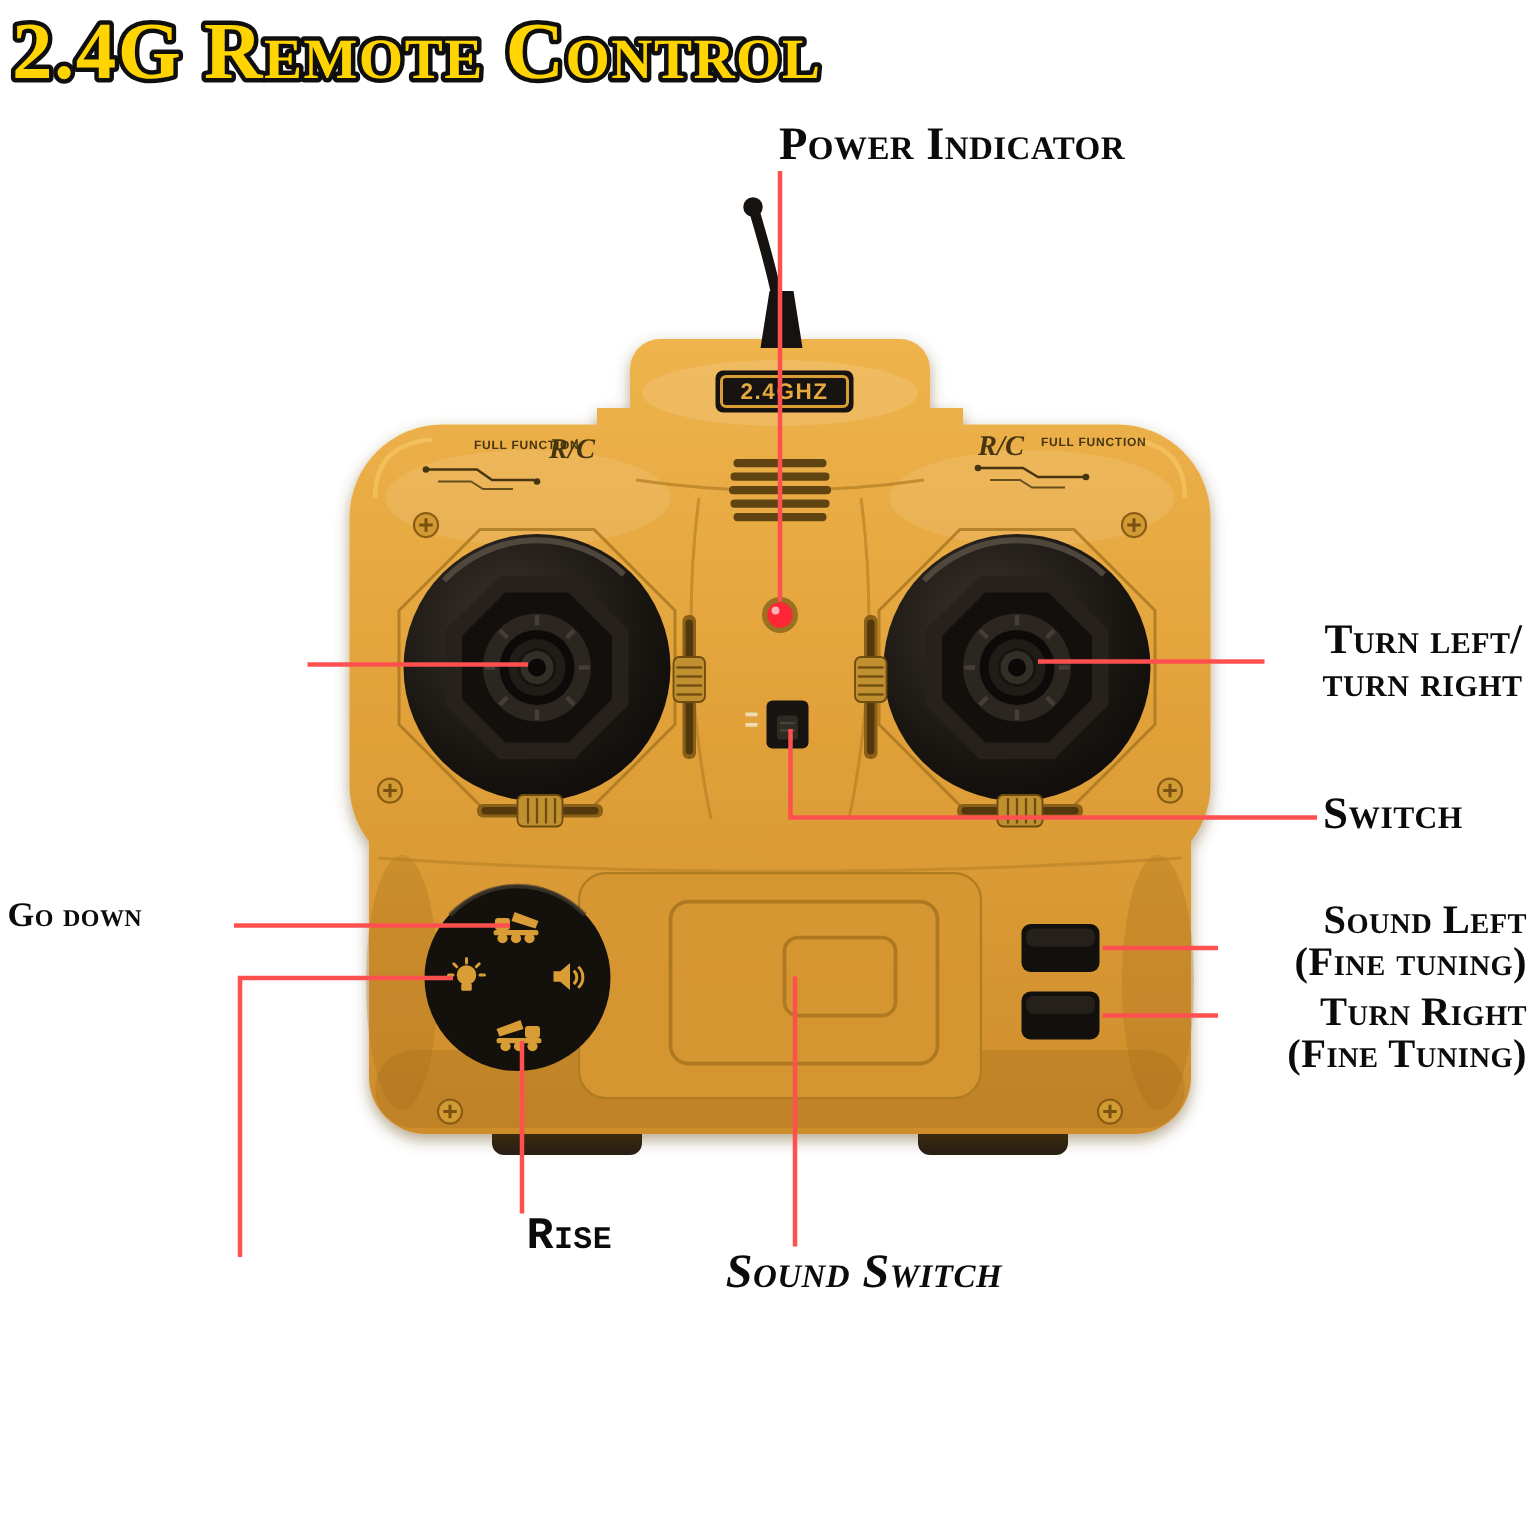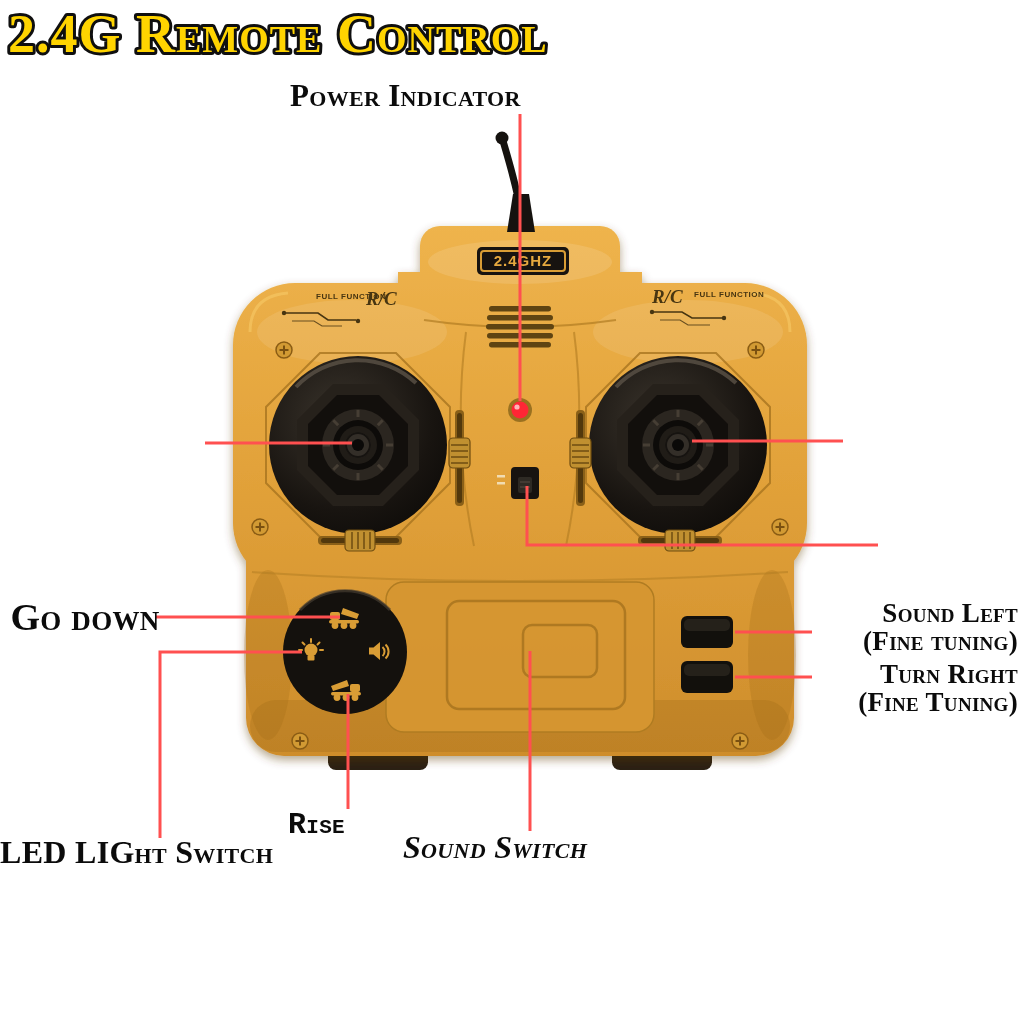--- a/index.html
+++ b/index.html
@@ -14,21 +14,21 @@
   .label {
     position:absolute;
     font-family:"Liberation Serif","DejaVu Serif",serif;
     font-variant:small-caps;
     font-weight:bold;
     color:#0b0b0b;
     line-height:1.05;
     letter-spacing:0.3px;
     white-space:nowrap;
   }
-  .center { text-align:left; }
+  .center { text-align:right; }
   .right  { text-align:right; }
   .l2 { display:block; }
 </style>
 </head>
 <body>
 
 <div id="stage">
 
   <svg id="scene" width="1024" height="1024" viewBox="0 0 1024 1024" font-family="'Liberation Serif','DejaVu Serif',serif">
     <defs>
@@ -286,33 +286,37 @@
       <line x1="348" y1="694" x2="348" y2="809"></line>
       <line x1="530" y1="651" x2="530" y2="831"></line>
       <line x1="735" y1="632" x2="812" y2="632"></line>
       <line x1="735" y1="677" x2="812" y2="677"></line>
     </g>
   </svg>
 
   <div class="label center" style="left:290px; top:80px; width:460px; font-size:31px;">Power Indicator</div>
 
 
-
-
-  <div class="label" style="left:5px; top:598px; width:160px; font-size:38px;text-align:center;">Go down</div>
+  <div class="label right" style="left:795px; top:412px; width:220px; font-size:28px;">
+    <span class="l2">Turn left/</span>
+    <span class="l2">turn right</span>
+  </div>
+
+  <div class="label" style="left:882px; top:527px; width:135px; font-size:30px;">Switch</div>
+
+  <div class="label" style="left:5px; top:598px; width:160px; font-size:23px;">Go down</div>
 
   <div class="label right" style="left:788px; top:599px; width:230px; font-size:27px;">
     <span class="l2">Sound Left</span>
     <span class="l2">(Fine tuning)</span>
   </div>
 
   <div class="label right" style="left:788px; top:660px; width:230px; font-size:27px;">
     <span class="l2">Turn Right</span>
     <span class="l2">(Fine Tuning)</span>
   </div>
 
   <div class="label center" style="left:288px; top:810px; width:120px; font-size:30px;font-family:Liberation Mono, monospace;">Rise</div>
 
-  <div class="label" style="left:0px; top:836px; width:345px; font-size:32px;">LED LIGht Switch</div>
 
   <div class="label center" style="left:403px; top:831px; width:265px; font-size:32px;font-style:italic;">Sound Switch</div>
 
 </div>
 
 </body></html>

